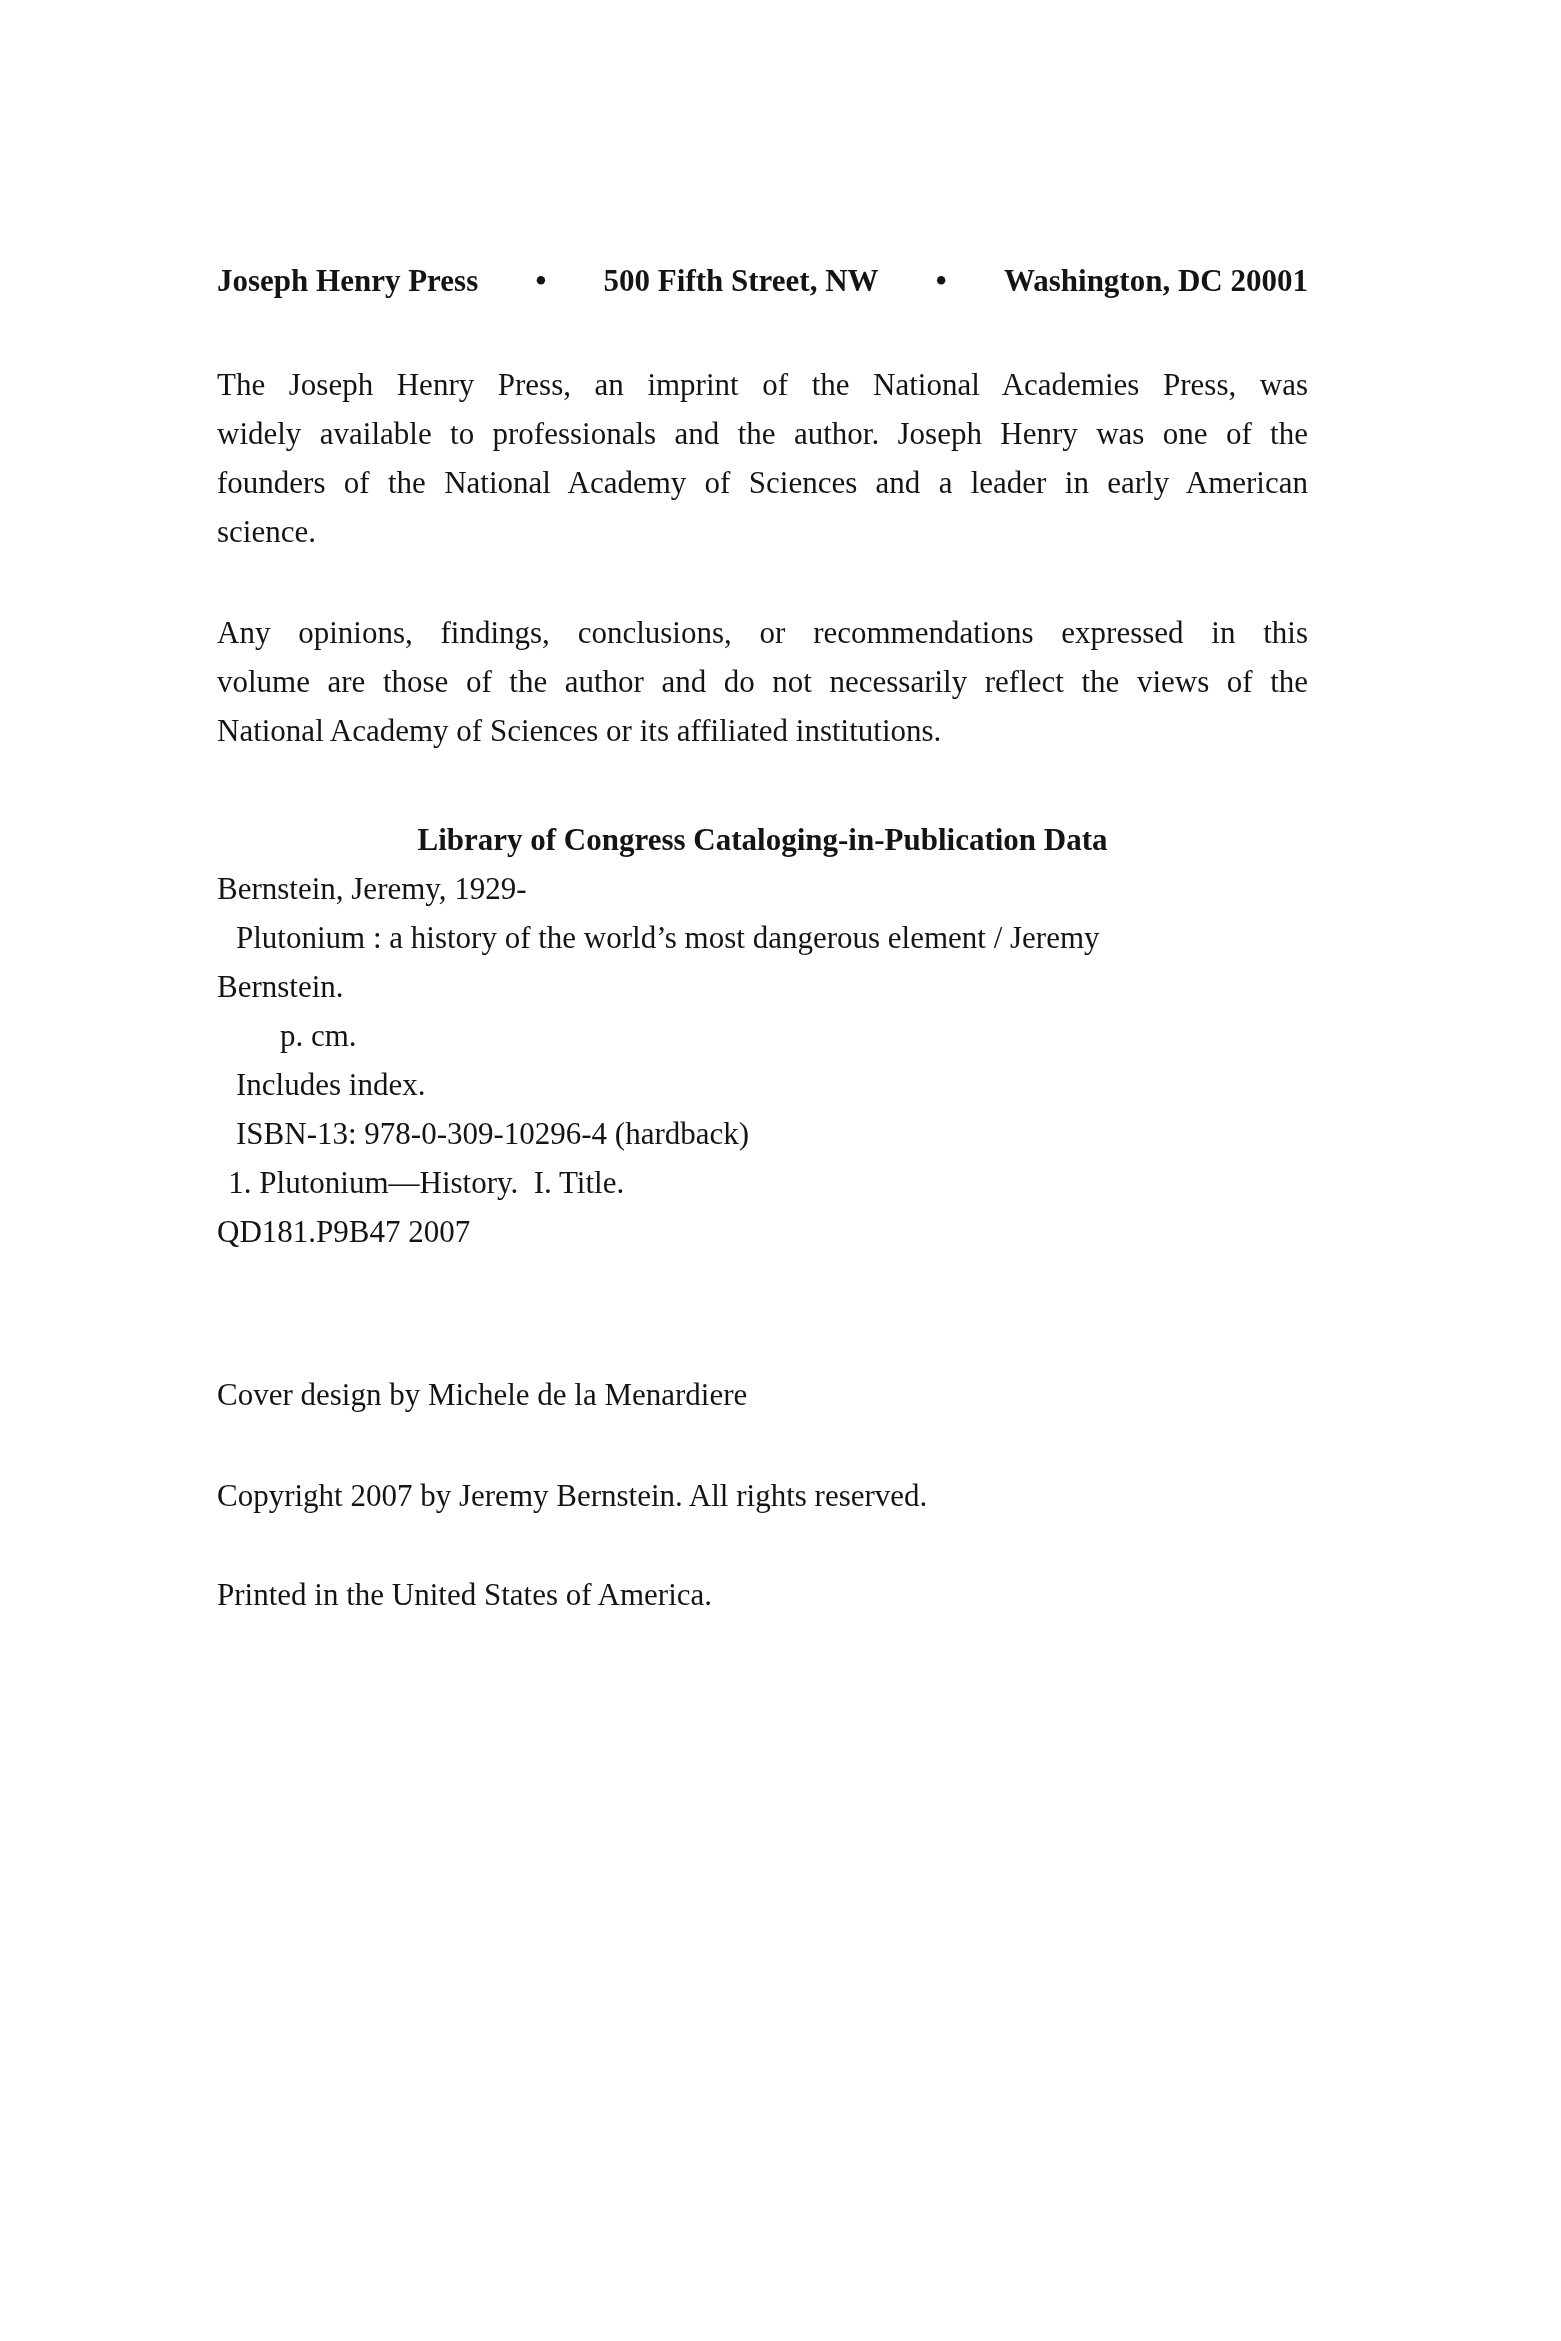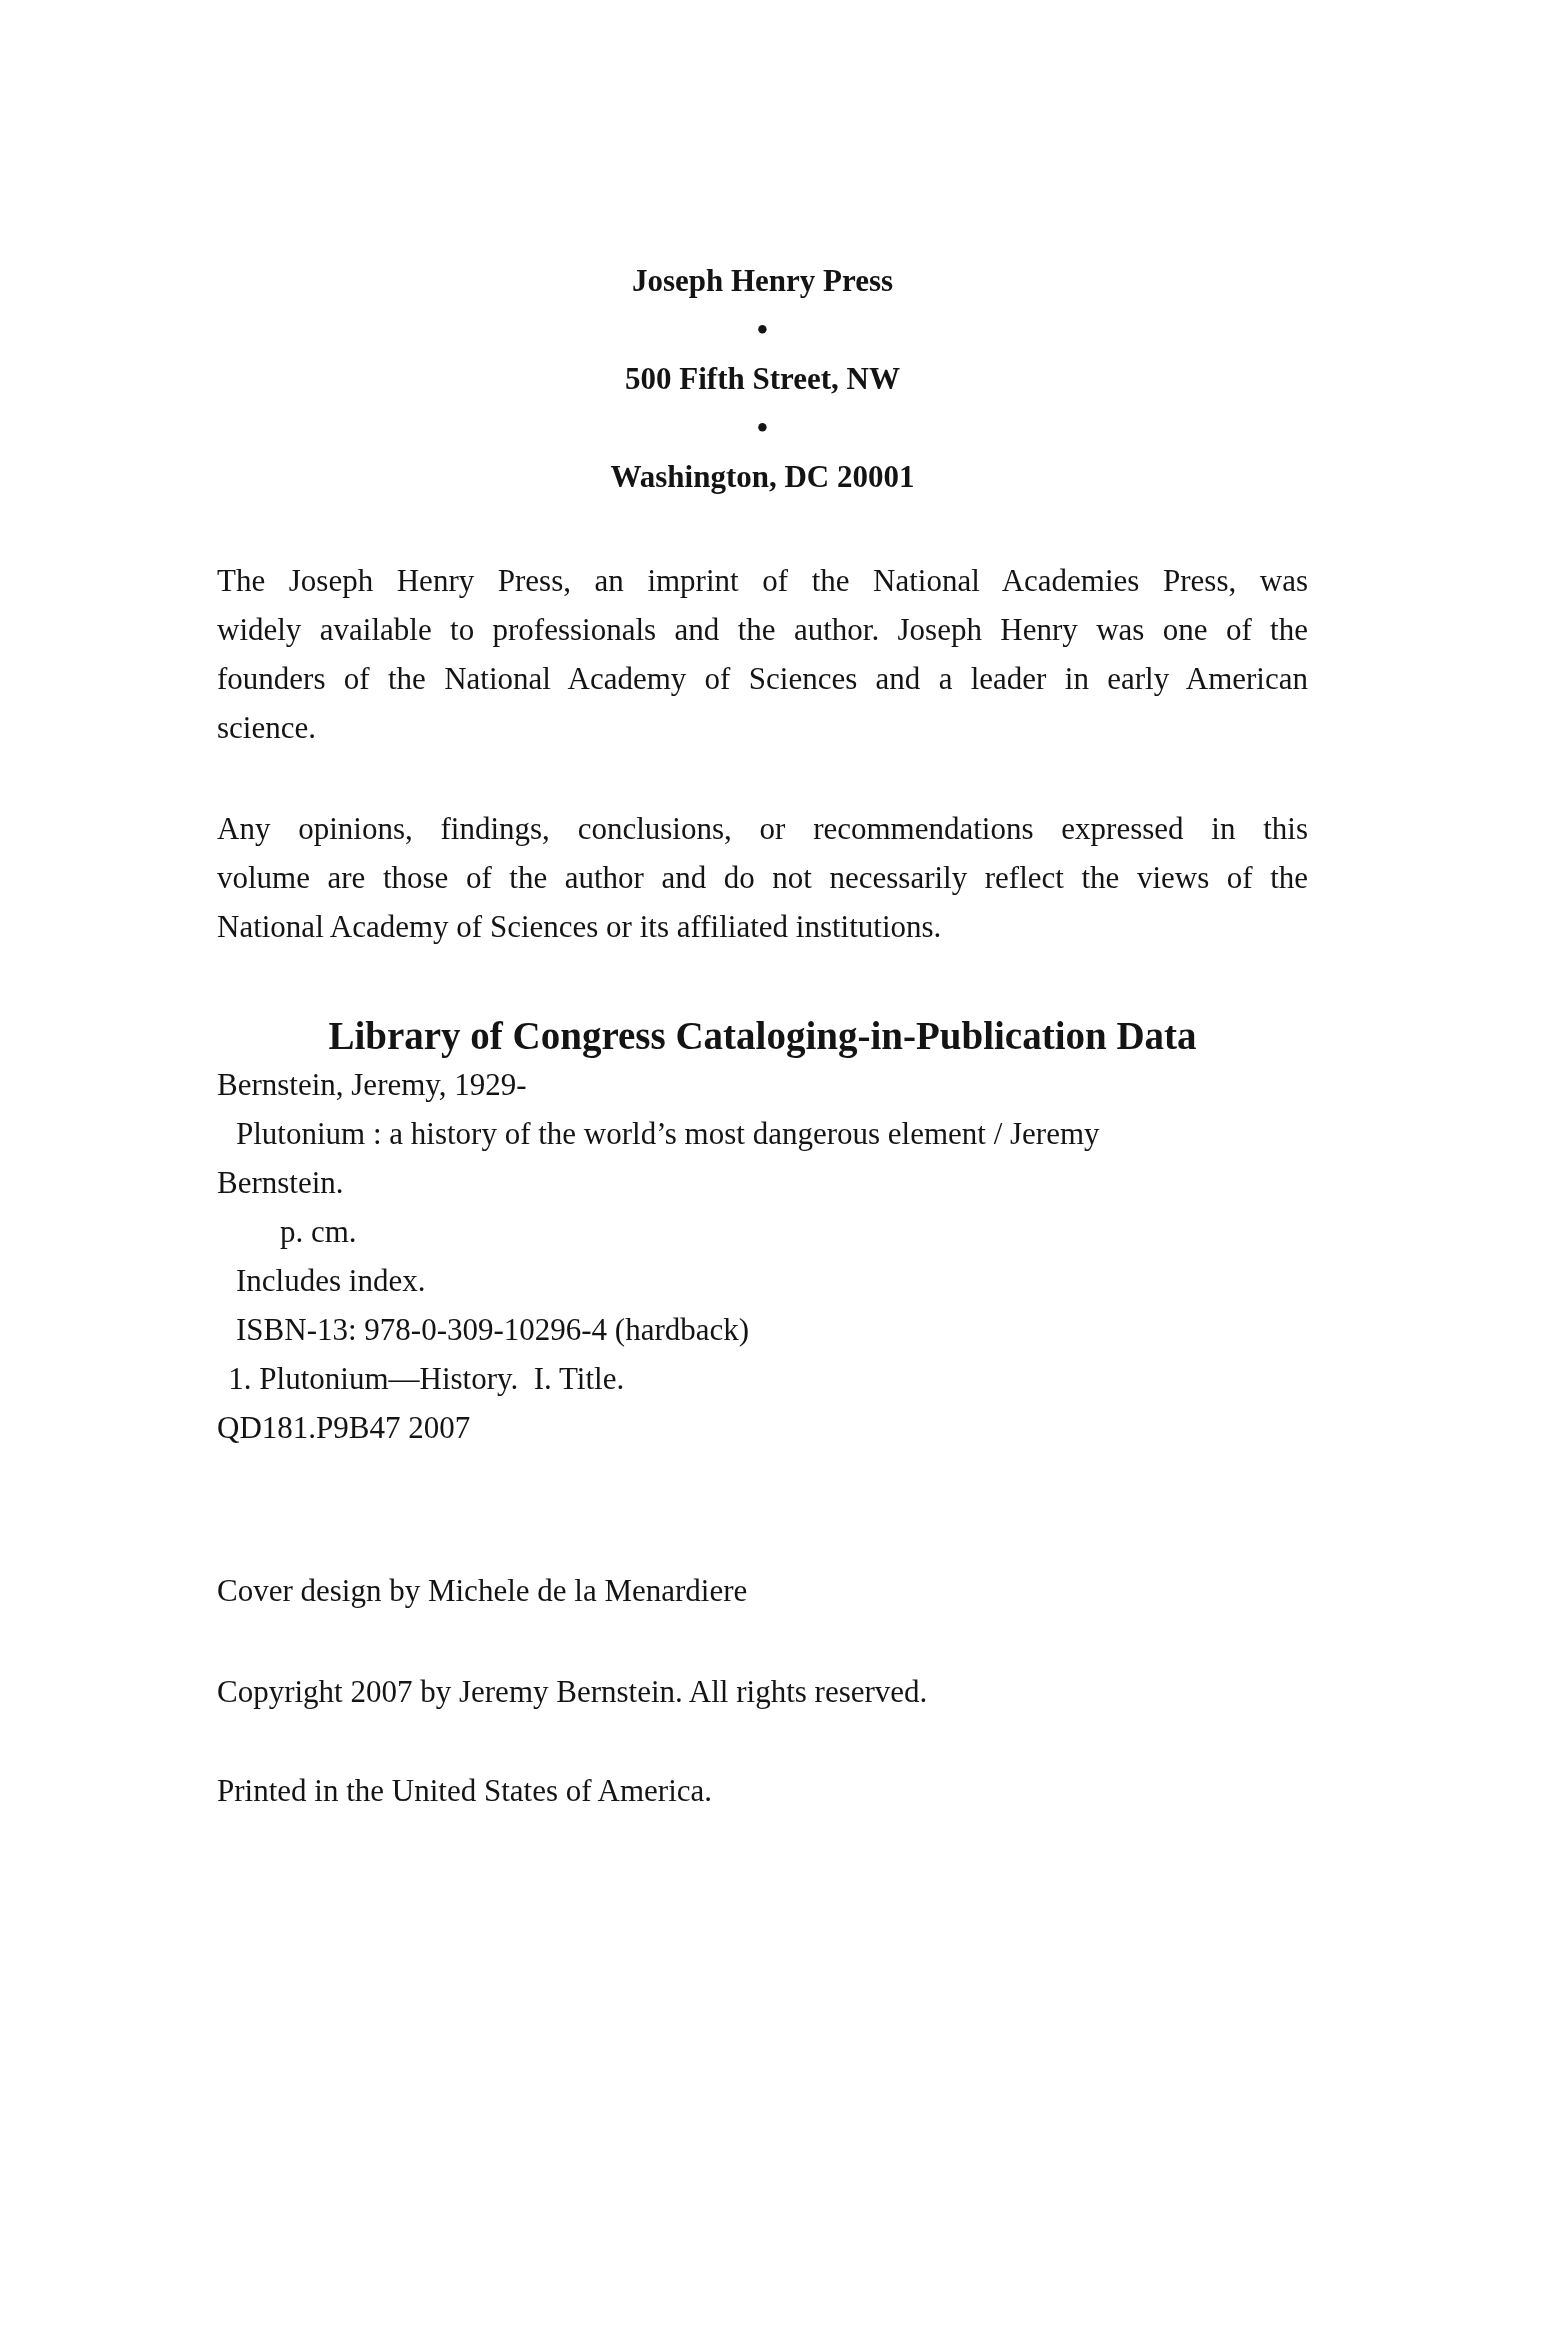--- a/index.html
+++ b/index.html
@@ -20,42 +20,41 @@
   }
   .content {
     padding: 256px 253px 0 217px; 
   }
   .header-line {
     display: flex;
     justify-content: space-between;
     align-items: center;
     font-weight: bold;
     white-space: nowrap;
-    flex-direction: column;
   }
   .header-line .bullet {
     font-weight: bold;
   }
   .para {
     margin-top: 55px;
   }
   .para.disclaimer {
     margin-top: 52px;
   }
   .jline {
     text-align: justify;
     text-align-last: justify;
   }
   .jline.last {
     text-align: justify;
     text-align-last: left;
   }
   .loc-heading {
     margin: 60px 0 0 0;
-    font-size: 39px;
+    font-size: 31px;
     line-height: 49px;
     font-weight: bold;
     text-align: center;
   }
   .catalog {
   }
   .cat-line {
     white-space: pre-wrap; 
   }
   .ind1 { padding-left: 19px; }  

